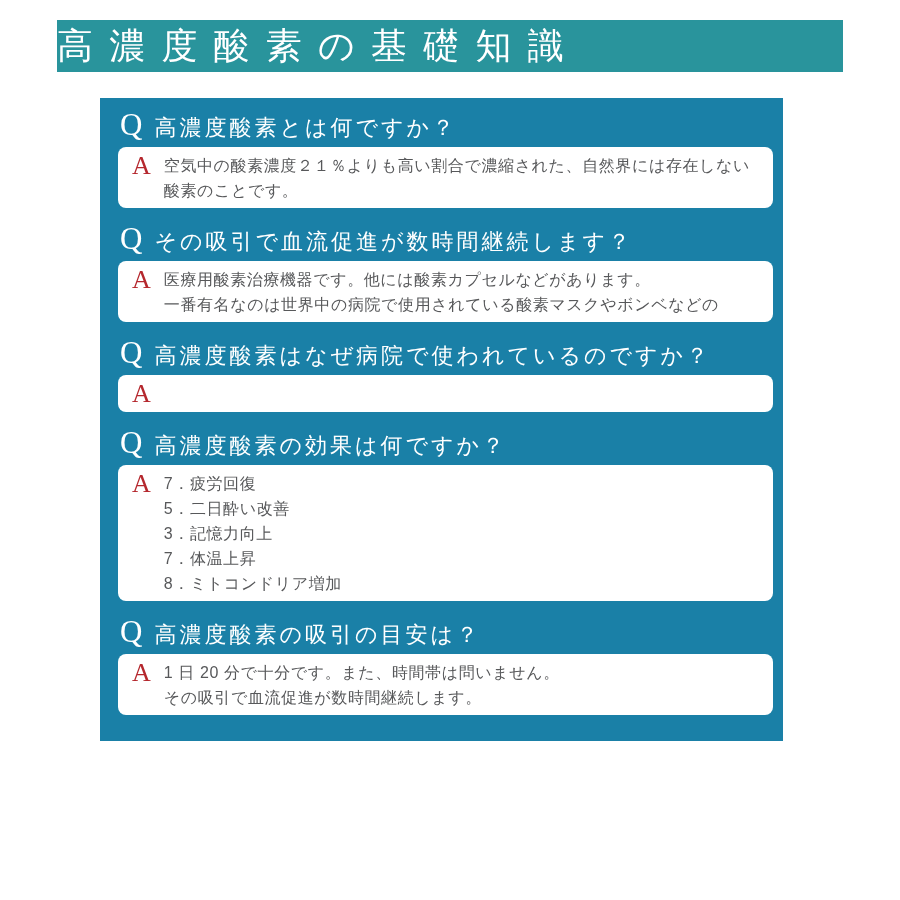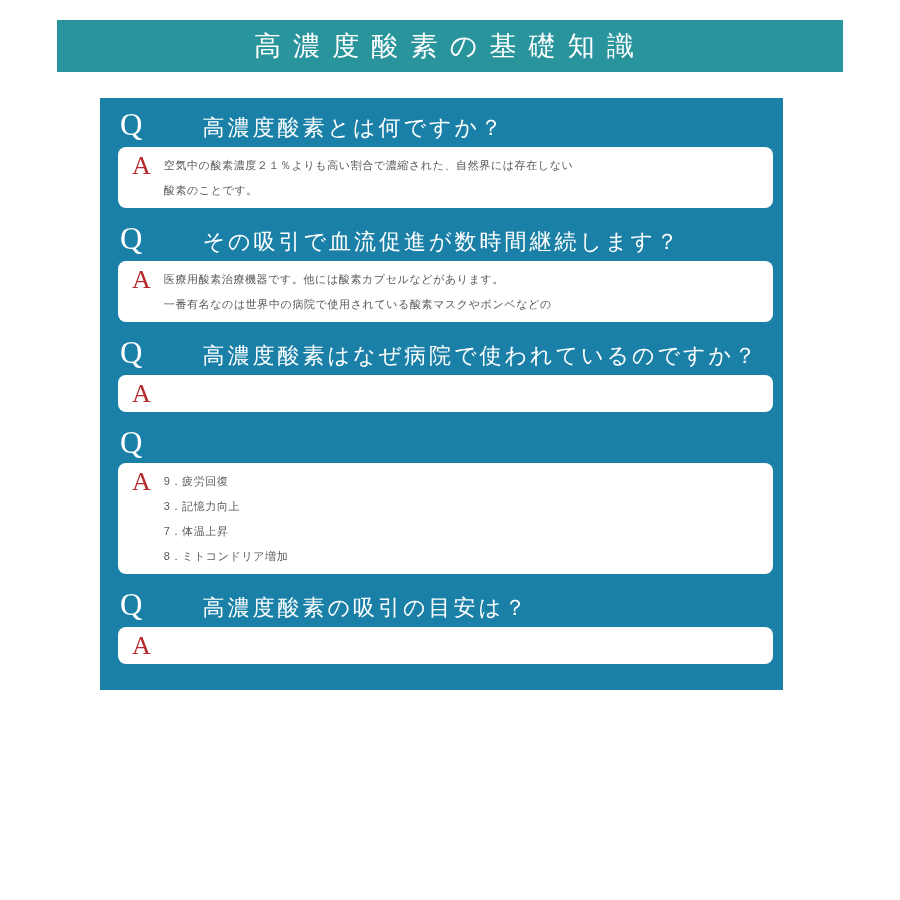--- a/index.html
+++ b/index.html
@@ -7,23 +7,22 @@
     width: 900px; height: 900px;
     background: #ffffff;
     font-family: "Liberation Sans", sans-serif;
     overflow: hidden;
   }
   .header-bar {
     margin: 20px 0 0 57px;
     width: 786px; height: 52px;
     background: #29949c;
     color: #ffffff;
-    font-size: 27px;
+    font-size: 36px;
     letter-spacing: 0.45em;
-    text-align: center;
     line-height: 52px;
     white-space: nowrap;
   }
   .panel {
     margin: 26px 0 0 100px;
     width: 683px;
     box-sizing: border-box;
     background: #1a80a7;
     padding: 12px 10px 26px 18px;
   }
@@ -37,41 +36,40 @@
   .q-letter {
     font-family: "Liberation Serif", serif;
     font-size: 31px;
     line-height: 30px;
   }
   .q-text {
     font-size: 22px;
     letter-spacing: 3px;
     line-height: 28px;
     white-space: nowrap;
-    margin-left: 48px;
   }
   .a-box {
     background: #ffffff;
     border-radius: 8px;
     padding: 4px 14px 5px 14px;
     margin-bottom: 16px;
     display: flex;
     align-items: flex-start;
     gap: 13px;
   }
   .qa:last-child .a-box { margin-bottom: 0; }
   .a-letter {
     font-family: "Liberation Serif", serif;
     font-size: 26px;
     line-height: 26px;
     color: #b5282e;
     margin-top: 2px;
   }
   .a-text {
-    font-size: 11px;
+    font-size: 16px;
     line-height: 25px;
     letter-spacing: 0.6px;
     color: #57585a;
     padding-top: 2px;
   }
 </style>
 </head>
 <body>
 
 <div class="header-bar">
@@ -114,35 +112,41 @@
       <span class="q-text">高濃度酸素はなぜ病院で使われているのですか？</span>
     </div>
     <div class="a-box">
       <span class="a-letter">A</span>
     </div>
   </section>
 
   <section class="qa">
     <div class="q-row">
       <span class="q-letter">Q</span>
+      <span class="q-text">高濃度酸素の効果は何ですか？</span>
     </div>
     <div class="a-box">
       <span class="a-letter">A</span>
       <div class="a-text">
-        <div class="a-line">9．疲労回復</div>
+        <div class="a-line">7．疲労回復</div>
+        <div class="a-line">5．二日酔い改善</div>
         <div class="a-line">3．記憶力向上</div>
         <div class="a-line">7．体温上昇</div>
         <div class="a-line">8．ミトコンドリア増加</div>
       </div>
     </div>
   </section>
 
   <section class="qa">
     <div class="q-row">
       <span class="q-letter">Q</span>
       <span class="q-text">高濃度酸素の吸引の目安は？</span>
     </div>
     <div class="a-box">
       <span class="a-letter">A</span>
+      <div class="a-text">
+        <div class="a-line">1 日 20 分で十分です。また、時間帯は問いません。</div>
+        <div class="a-line">その吸引で血流促進が数時間継続します。</div>
+      </div>
     </div>
   </section>
 
 </div>
 
 </body></html>

